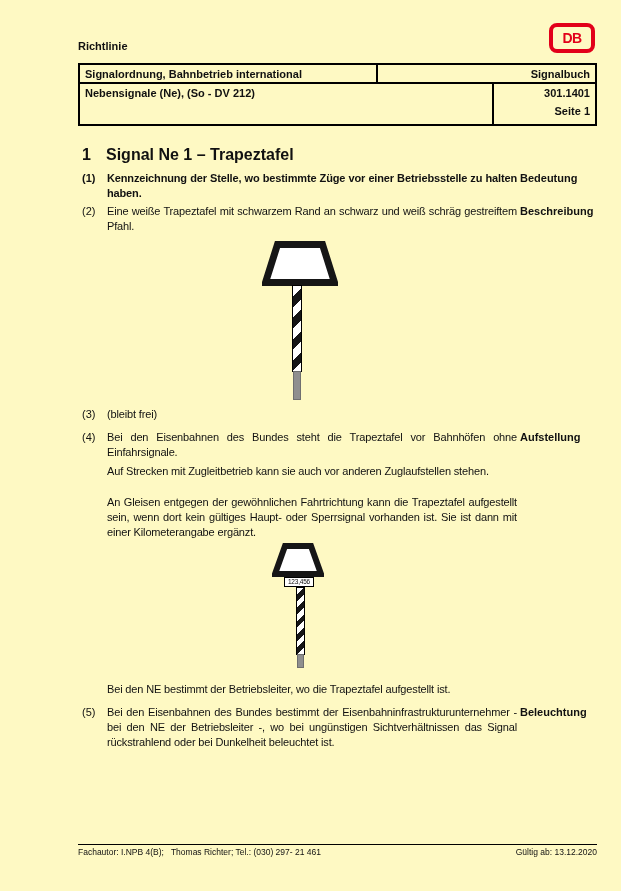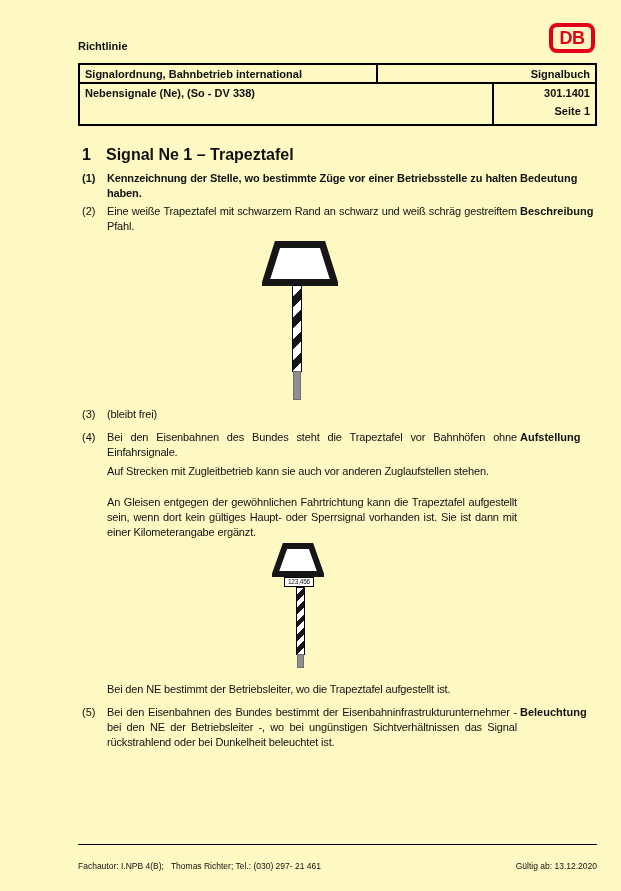--- a/index.html
+++ b/index.html
@@ -8,21 +8,21 @@
     position:relative; width:621px; height:891px; background:#fef9c3;
     font-family:"Liberation Sans","DejaVu Sans",sans-serif; color:#111;
     margin:0 auto; overflow:hidden;
   }
   .kicker { position:absolute; left:78px; top:40px; font-size:11px; font-weight:bold; }
   .db-logo {
     position:absolute; left:549px; top:23px; width:46px; height:30px;
     border:4px solid var(--db-red,#e2001a); border-radius:8px;
     display:flex; align-items:center; justify-content:center;
   }
-  .db-logo span { color:var(--db-red,#e2001a); font-weight:bold; font-size:18px; letter-spacing:-0.5px; }
+  .db-logo span { color:var(--db-red,#e2001a); font-weight:bold; font-size:14px; letter-spacing:-0.5px; }
 
   .head-table { position:absolute; left:78px; top:63px; width:519px; border:2px solid #000; font-size:11px; font-weight:bold; }
   .ht-row1 { display:flex; border-bottom:2px solid #000; height:19px; }
   .ht-r1l { width:298px; border-right:2px solid #000; padding:3px 0 0 5px; }
   .ht-r1r { flex:1; text-align:right; padding:3px 5px 0 0; }
   .ht-row2 { display:flex; height:40px; }
   .ht-r2l { width:412px; padding:3px 0 0 5px; }
   .ht-r2r { flex:1; border-left:2px solid #000; text-align:right; padding:3px 5px 0 16px; }
   .ht-r2r .line2 { margin-top:6px; }
 
@@ -44,21 +44,21 @@
   .pole.small { background:repeating-linear-gradient(135deg,#fff 0 4.7px,var(--stripe-black,#161616) 4.7px 9.4px); }
   .stake { position:absolute; background:var(--stake-gray,#8f8f8f); border:1px solid #6f6f6f; }
   .km-plate {
     position:absolute; left:284px; top:577px; width:30px; height:10px;
     background:#fff; border:1px solid #000; text-align:center;
     font-size:6.5px; line-height:8px; letter-spacing:-0.2px;
   }
 
   .footer {
     position:absolute; left:78px; top:844px; width:519px;
-    border-top:1.5px solid #000; padding-top:16px;
+    border-top:1.5px solid #000; padding-top:2px;
     display:flex; justify-content:space-between; font-size:8.5px;
   }
   .footer span { white-space:pre; }
 </style>
 </head>
 <body>
 
 <div class="page">
 
   <div class="kicker">Richtlinie</div>
@@ -66,21 +66,21 @@
   <div class="db-logo">
     <span>DB</span>
   </div>
 
   <div class="head-table">
     <div class="ht-row1">
       <div class="ht-r1l">Signalordnung, Bahnbetrieb international</div>
       <div class="ht-r1r">Signalbuch</div>
     </div>
     <div class="ht-row2">
-      <div class="ht-r2l">Nebensignale (Ne), (So - DV 338)</div>
+      <div class="ht-r2l">Nebensignale (Ne), (So - DV 212)</div>
       <div class="ht-r2r">
         <div class="line1">301.1401</div>
         <div class="line2">Seite 1</div>
       </div>
     </div>
   </div>
 
   <div class="h1">
     <span class="h1-num">1</span>
     <span>Signal Ne 1 – Trapeztafel</span>

